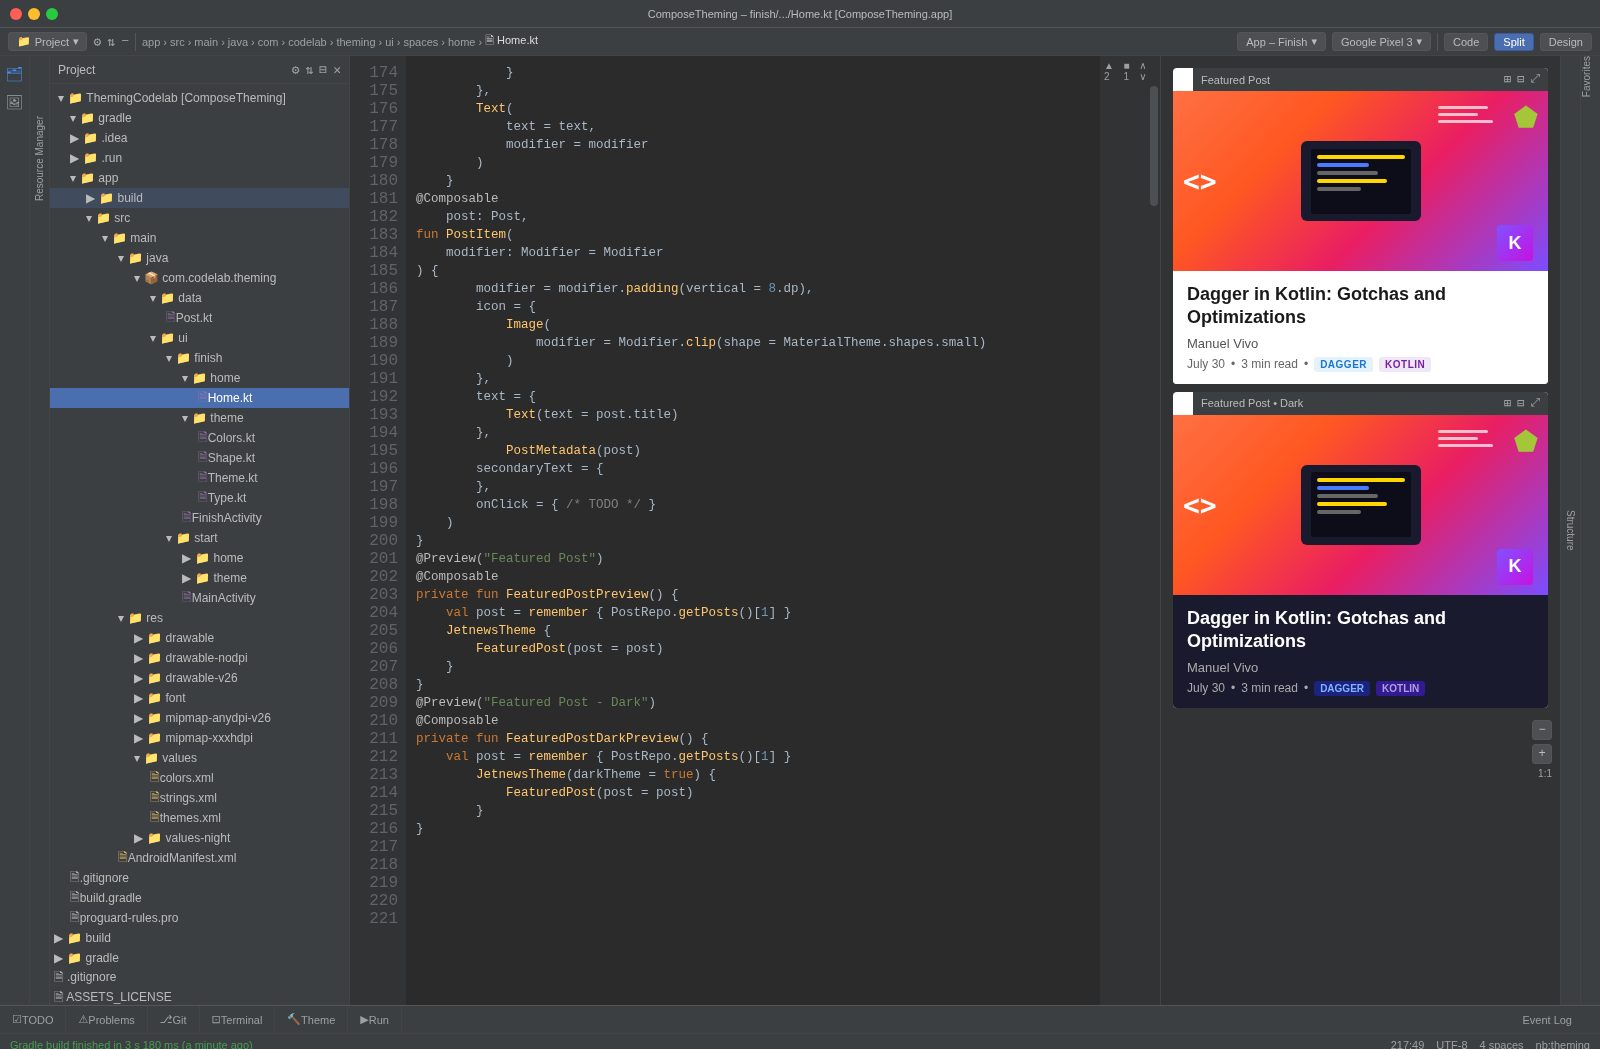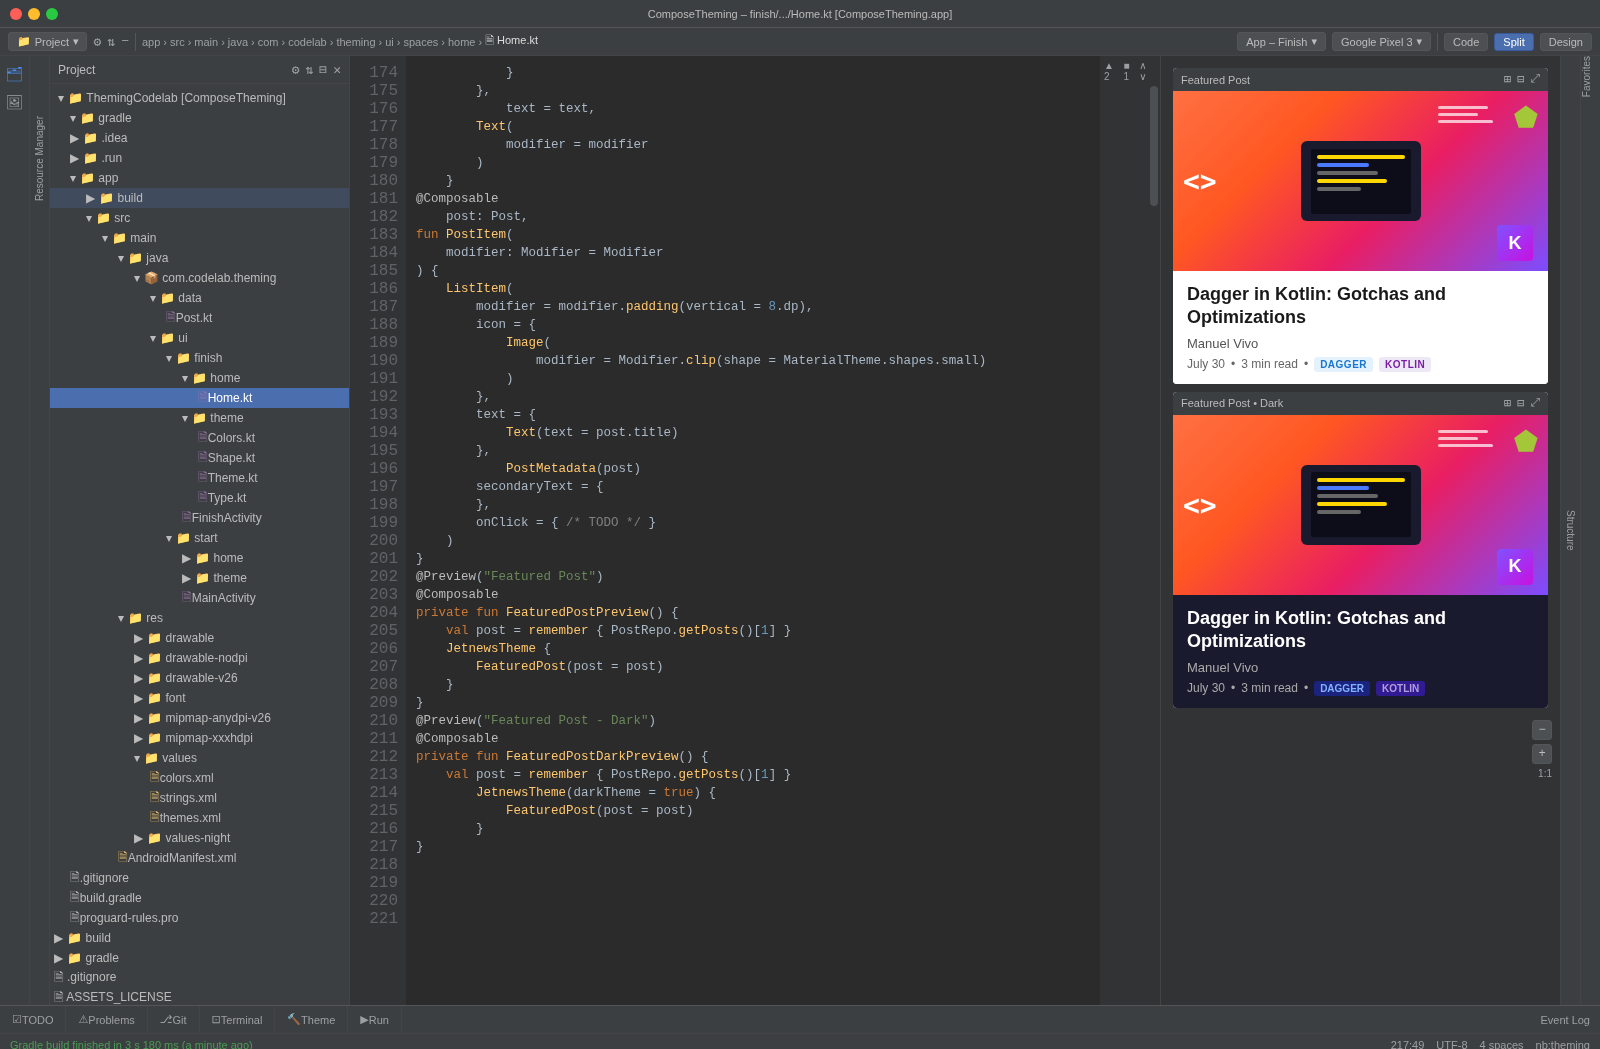--- a/index.html
+++ b/index.html
@@ -229,20 +229,21 @@
       border-radius: 4px;
       overflow: hidden;
       background: #fff;
     }
     .preview-card-header {
       background: #3c3f41;
       display: flex;
       align-items: center;
       justify-content: space-between;
       padding: 4px 8px;
+      margin-left: 20px;
     }
     .preview-card-label {
       font-family: -apple-system, sans-serif;
       font-size: 11px;
       color: #bbb;
     }
     .preview-card-actions {
       display: flex;
       gap: 6px;
       color: #9da0a2;
@@ -860,32 +861,31 @@
           <div>217</div>
           <div>218</div>
         <div>219</div>
           <div>220</div>
           <div>221</div>
       </div>
 
       <div class="code-area">
         <span class="code-line">            }</span>
         <span class="code-line">        },</span>
+        <span class="code-line">        <span class="fn">Text</span>(</span>
         <span class="code-line">            text = text,</span>
-        <span class="code-line">        <span class="fn">Text</span>(</span>
         <span class="code-line">            modifier = modifier</span>
         <span class="code-line">        )</span>
         <span class="code-line">    }</span>
         <span class="code-line"></span>
         <span class="code-line"><span class="ann">@Composable</span></span>
         <span class="code-line">    post: <span class="type">Post</span>,</span>
         <span class="code-line"><span class="kw">fun</span> <span class="fn">PostItem</span>(</span>
         <span class="code-line">    modifier: <span class="type">Modifier</span> = <span class="type">Modifier</span></span>
         <span class="code-line">) {</span>
-        <span class="code-line">    <span class="fn">ListItem</span>(</span>
         <span class="code-line">        modifier = modifier.<span class="fn">padding</span>(vertical = <span class="num">8</span>.dp),</span>
         <span class="code-line">        icon = {</span>
         <span class="code-line">            <span class="fn">Image</span>(</span>
         <span class="code-line">                modifier = <span class="type">Modifier</span>.<span class="fn">clip</span>(shape = MaterialTheme.shapes.small)</span>
         <span class="code-line">            )</span>
         <span class="code-line">        },</span>
         <span class="code-line">        text = {</span>
         <span class="code-line">            <span class="fn">Text</span>(text = post.title)</span>
         <span class="code-line">        },</span>
         <span class="code-line">            <span class="fn">PostMetadata</span>(post)</span>
@@ -1037,21 +1037,21 @@
   </div>
 </div>
 
 <div class="bottom-tabs">
   <div class="bottom-tab">☑ <span>TODO</span></div>
   <div class="bottom-tab">⚠ <span>Problems</span></div>
   <div class="bottom-tab">⎇ <span>Git</span></div>
   <div class="bottom-tab">⊡ <span>Terminal</span></div>
   <div class="bottom-tab">🔨 <span>Theme</span></div>
   <div class="bottom-tab">▶ <span>Run</span></div>
-  <div style="margin-left:auto; display:flex; align-items:center; padding-right:10px; gap:4px;">
+  <div style="margin-left:auto; display:flex; align-items:center; padding-right:28px; gap:4px;">
     <span style="color:#9da0a2; font-size:11px; font-family:sans-serif; cursor:pointer;">Event Log</span>
   </div>
 </div>
 
 <div class="status-bar">
   <span class="status-success status-item">Gradle build finished in 3 s 180 ms (a minute ago)</span>
   <span style="margin-left:auto;" class="status-item">217:49</span>
   <span class="status-item">UTF-8</span>
   <span class="status-item">4 spaces</span>
   <span class="status-item">nb:theming</span>

